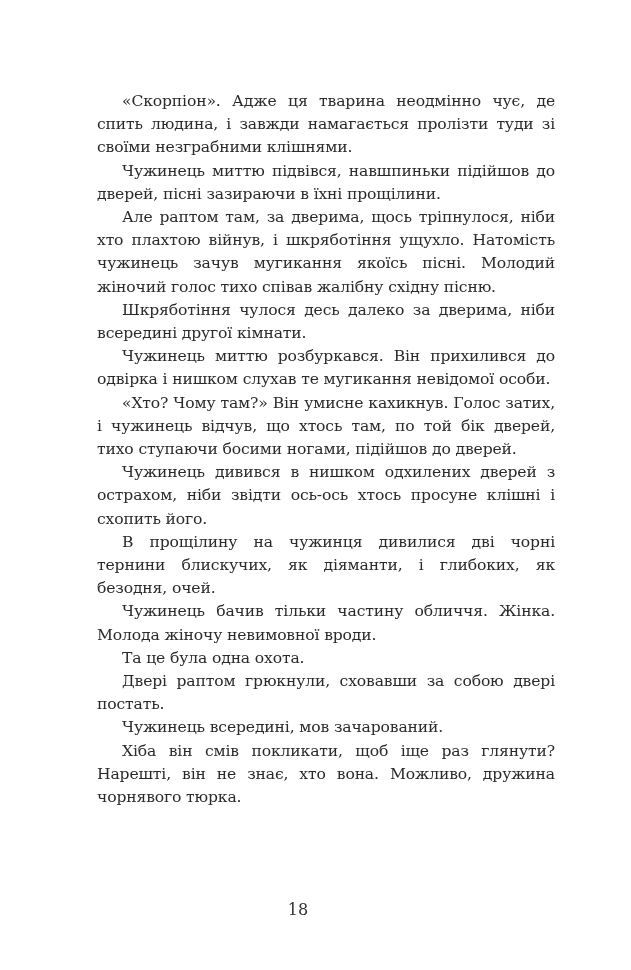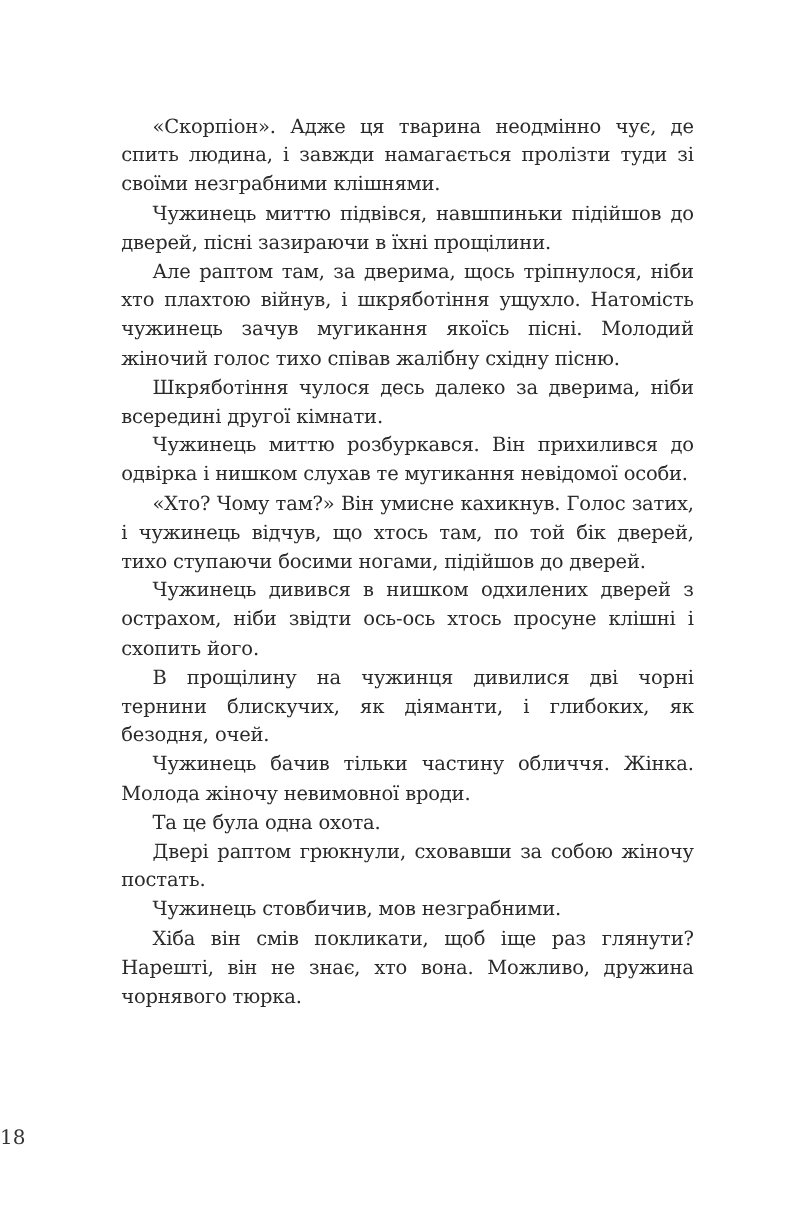--- a/index.html
+++ b/index.html
@@ -10,35 +10,35 @@
   }
   .page-text {
     position: absolute; left: 97px; top: 66px; width: 458px;
     font-size: 15.6px; line-height: 23.2px;
     text-align: justify; letter-spacing: -0.15px;
   }
   .page-text p { margin: 0; text-indent: 25px; }
   .page-text p.cont { text-indent: 0; margin-top: 24px; }
   .page-number {
     position: absolute; left: 0; width: 596px; top: 900px;
-    text-align: left; font-size: 16px; color: #333;
+    text-align: center; font-size: 16px; color: #333;
   }
 </style>
 </head>
 <body>
 
 <div class="page-text">
   <p class="cont" style="text-indent:25px">«Скорпіон». Адже ця тварина неодмінно чує, де спить людина, і завжди намагається пролізти туди зі своїми незграбними клішнями.</p>
   <p>Чужинець миттю підвівся, навшпиньки підійшов до дверей, пісні зазираючи в їхні прощілини.</p>
   <p>Але раптом там, за дверима, щось тріпнулося, ніби хто плахтою війнув, і шкряботіння ущухло. Натомість чужинець зачув мугикання якоїсь пісні. Молодий жіночий голос тихо співав жалібну східну пісню.</p>
   <p>Шкряботіння чулося десь далеко за дверима, ніби всередині другої кімнати.</p>
   <p>Чужинець миттю розбуркався. Він прихилився до одвірка і нишком слухав те мугикання невідомої особи.</p>
   <p>«Хто? Чому там?» Він умисне кахикнув. Голос затих, і чужинець відчув, що хтось там, по той бік дверей, тихо ступаючи босими ногами, підійшов до дверей.</p>
   <p>Чужинець дивився в нишком одхилених дверей з острахом, ніби звідти ось-ось хтось просуне клішні і схопить його.</p>
   <p>В прощілину на чужинця дивилися дві чорні тернини блискучих, як діяманти, і глибоких, як безодня, очей.</p>
   <p>Чужинець бачив тільки частину обличчя. Жінка. Молода жіночу невимовної вроди.</p>
   <p>Та це була одна охота.</p>
-  <p>Двері раптом грюкнули, сховавши за собою жіночу постать.</p>
-  <p>Чужинець стовбичив, мов незграбними.</p>
+  <p>Двері раптом грюкнули, сховавши за собою двері постать.</p>
+  <p>Чужинець всередині, мов зачарований.</p>
   <p>Хіба він смів покликати, щоб іще раз глянути? Нарешті, він не знає, хто вона. Можливо, дружина чорнявого тюрка.</p>
 </div>
 
 <div class="page-number">18</div>
 
 </body></html>

